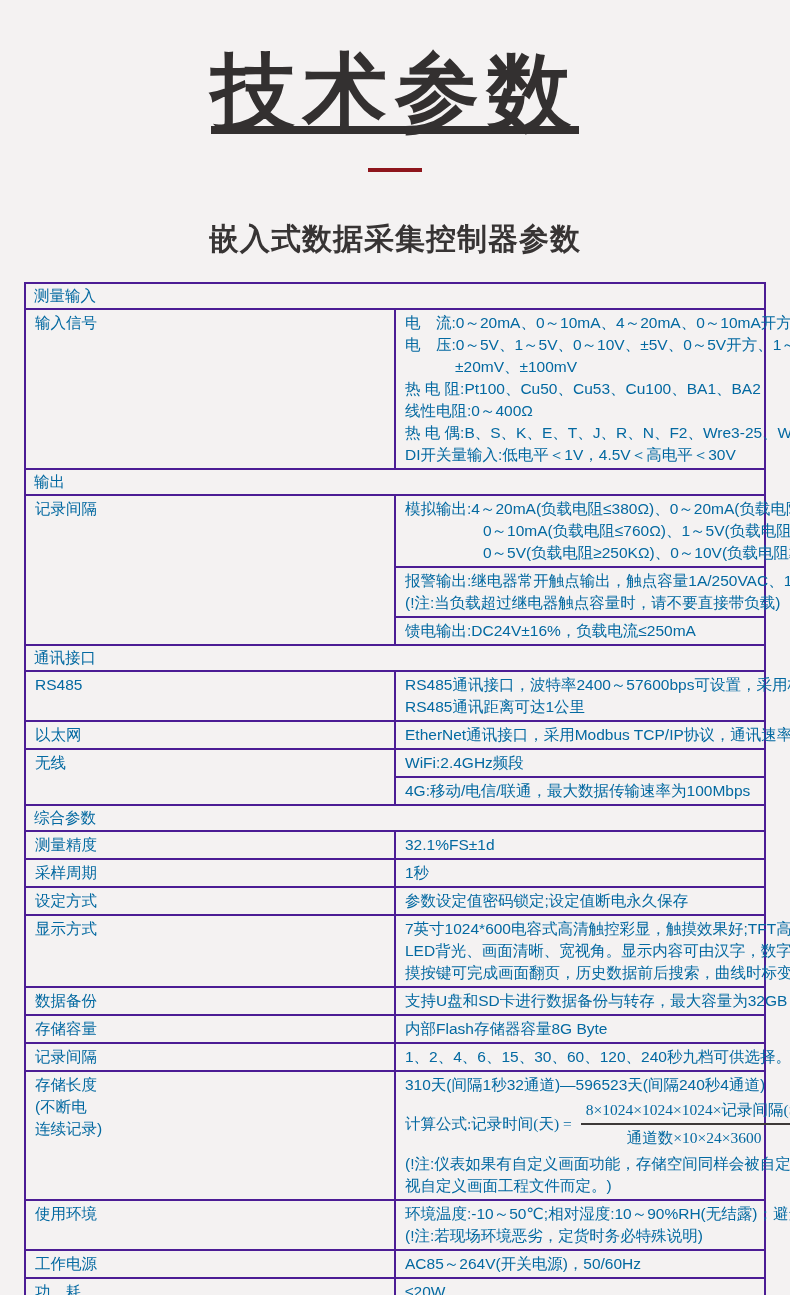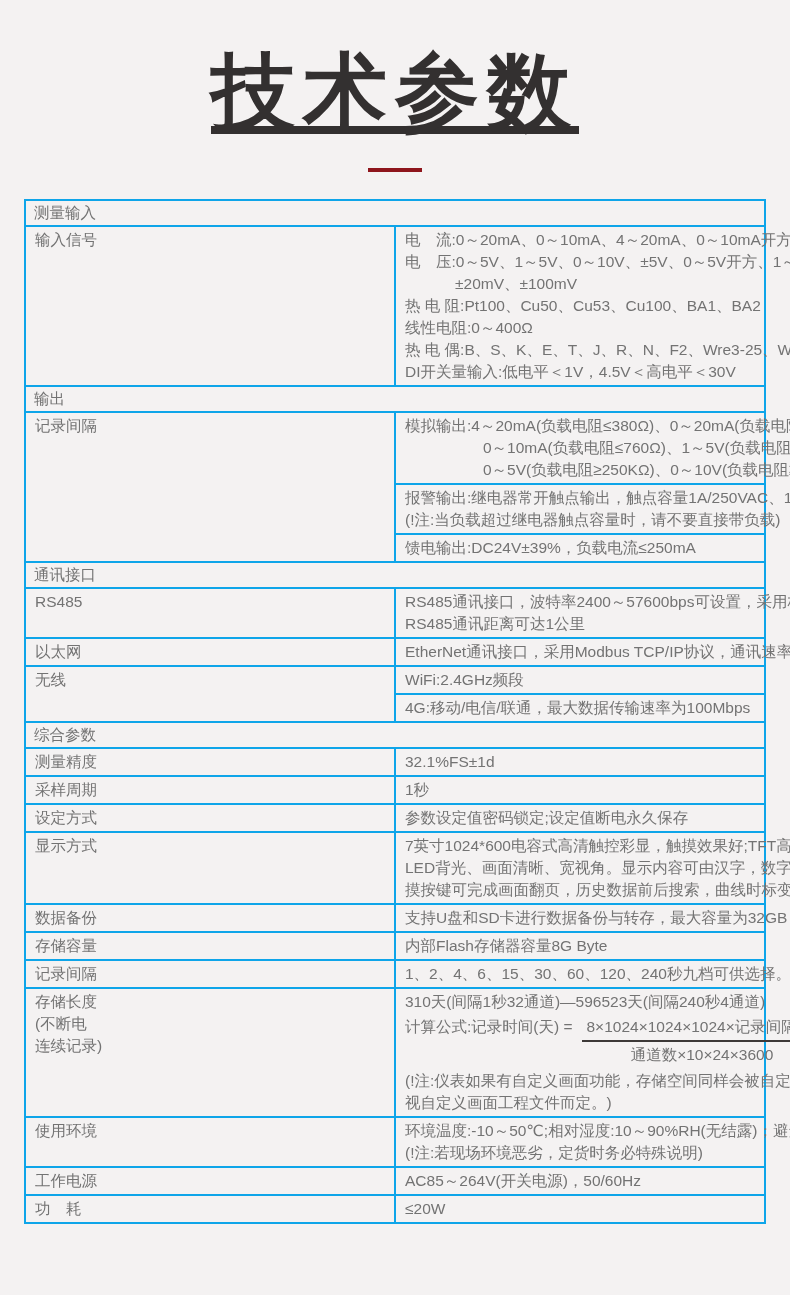--- a/index.html
+++ b/index.html
@@ -35,47 +35,48 @@
     letter-spacing: 1px;
     color: #373434;
   }
   table.spec {
     border-collapse: collapse;
     table-layout: fixed;
     width: 742px;
     margin: 27px auto 0;
   }
   table.spec td {
-    border: 2px solid #0ea5e9;
+    border: 2px solid #4c1d95;
     vertical-align: top;
     font-size: 15.5px;
     line-height: 22px;
     padding: 2px 8px 2px 9px;
-    color: #737373;
+    color: #0369a1;
   }
   td.label { width: 88px; padding-left: 8px; margin-top: 47px; }
   tr.section td { padding: 1px 8px; font-weight: 400; }
   .line { white-space: nowrap; }
   .ind-volt { padding-left: 50px; }
   .ind-analog { padding-left: 78px; }
-  .formula-row { display: flex; margin: 3px 0 4px; }
+  .formula-row { display: flex; align-items: center; margin: 3px 0 4px; font-family: Liberation Serif, serif; }
   .formula-prefix { white-space: nowrap; }
   .fraction { display: inline-block; text-align: center; margin-left: 9px; }
   .fraction .num { border-bottom: 2px solid #3d3938; padding: 0 5px 2px; white-space: nowrap; }
   .fraction .den { padding-top: 2px; white-space: nowrap; }
 </style>
 </head>
 <body>
 
 <div class="page">
 
   <h1 class="title">技术参数</h1>
 
   <div class="divider" style="background: rgb(142, 21, 28);"></div>
 
+  <h2 class="subtitle">嵌入式数据采集控制器参数</h2>
 
   <table class="spec">
     <tbody>
 
       <tr class="section">
         <td colspan="2">测量输入</td>
       </tr>
 
       <tr>
         <td class="label">输入信号</td>
@@ -103,21 +104,21 @@
         </td>
       </tr>
       <tr>
         <td>
           <div class="line">报警输出:继电器常开触点输出，触点容量1A/250VAC、1A/24VDC(阻性负载)</div>
           <div class="line">(!注:当负载超过继电器触点容量时，请不要直接带负载)</div>
         </td>
       </tr>
       <tr>
         <td>
-          <div class="line">馈电输出:DC24V±39%，负载电流≤250mA</div>
+          <div class="line">馈电输出:DC24V±16%，负载电流≤250mA</div>
         </td>
       </tr>
 
       <tr class="section">
         <td colspan="2">通讯接口</td>
       </tr>
 
       <tr>
         <td class="label">RS485</td>
         <td>

